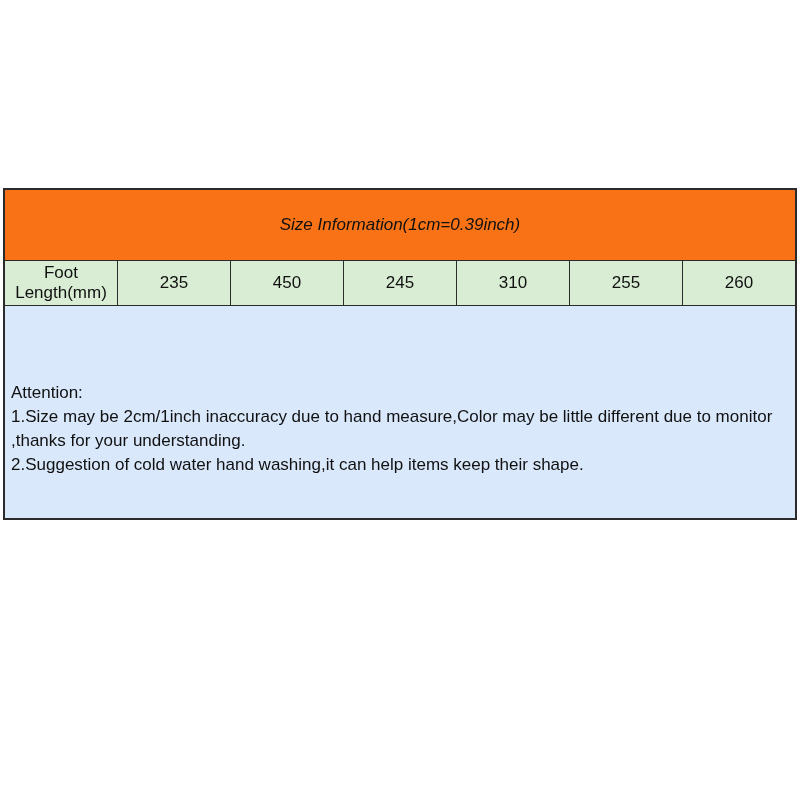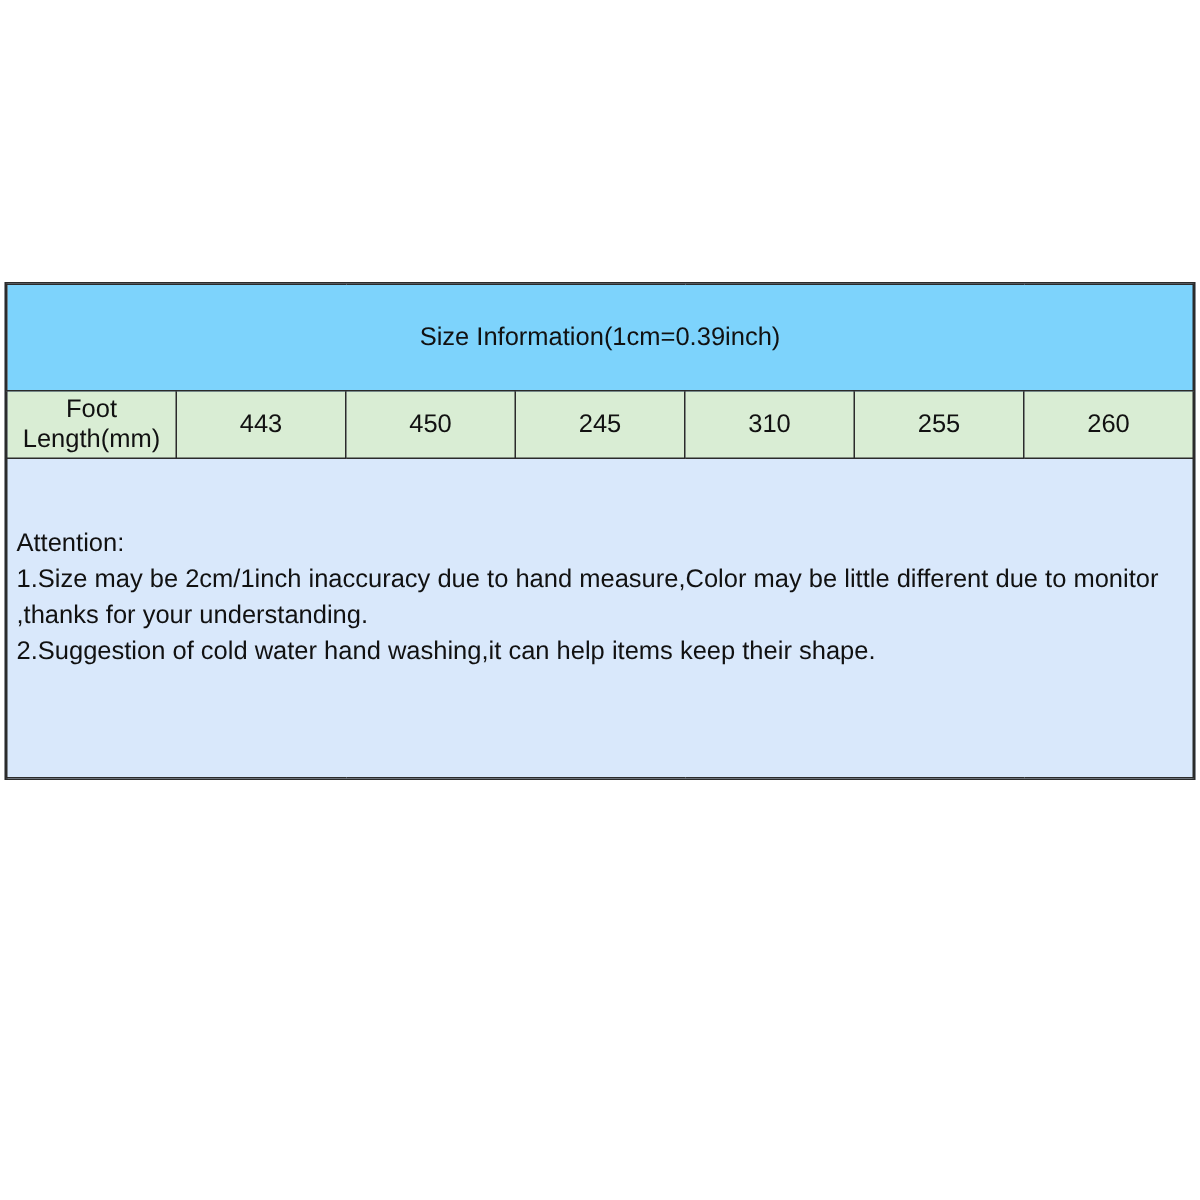--- a/index.html
+++ b/index.html
@@ -35,23 +35,24 @@
   }
   table.size-table td {
     border: 1px solid #2b2b2b;
     text-align: center;
     vertical-align: middle;
     color: #111111;
     font-size: 17px;
     padding: 0;
   }
   .title-cell {
-    background: #7dd3fc;
+    background: #f97316;
     height: 70px;
     font-size: 19px;
+    font-style: italic;
   }
   .notice-cell {
     background: #d9e8fb;
     height: 58px;
     font-size: 17px;
     vertical-align: bottom !important;
     padding-bottom: 6px !important;
   }
   .green {
     background: #d9edd4;
@@ -65,38 +66,39 @@
     height: 212px;
     text-align: left !important;
     vertical-align: top !important;
     padding: 0 !important;
   }
   .attention-inner {
     padding: 44px 6px 0 6px;
     font-size: 17px;
     line-height: 1.42;
     color: #111111;
+    margin-top: 31px;
   }
   .attention-inner div {
     white-space: normal;
   }
 </style>
 </head>
 <body>
 
 <div class="page">
   <div class="chart-wrap">
     <table class="size-table">
       <tbody>
         <tr>
           <td class="title-cell" colspan="7">Size Information(1cm=0.39inch)</td>
         </tr>
         <tr>
           <td class="green label-col">Foot Length(mm)</td>
-          <td class="green">443</td>
+          <td class="green">235</td>
           <td class="green">450</td>
           <td class="green">245</td>
           <td class="green">310</td>
           <td class="green">255</td>
           <td class="green">260</td>
         </tr>
         <tr>
           <td class="attention-cell" colspan="7">
             <div class="attention-inner">
               <div>Attention:</div>

